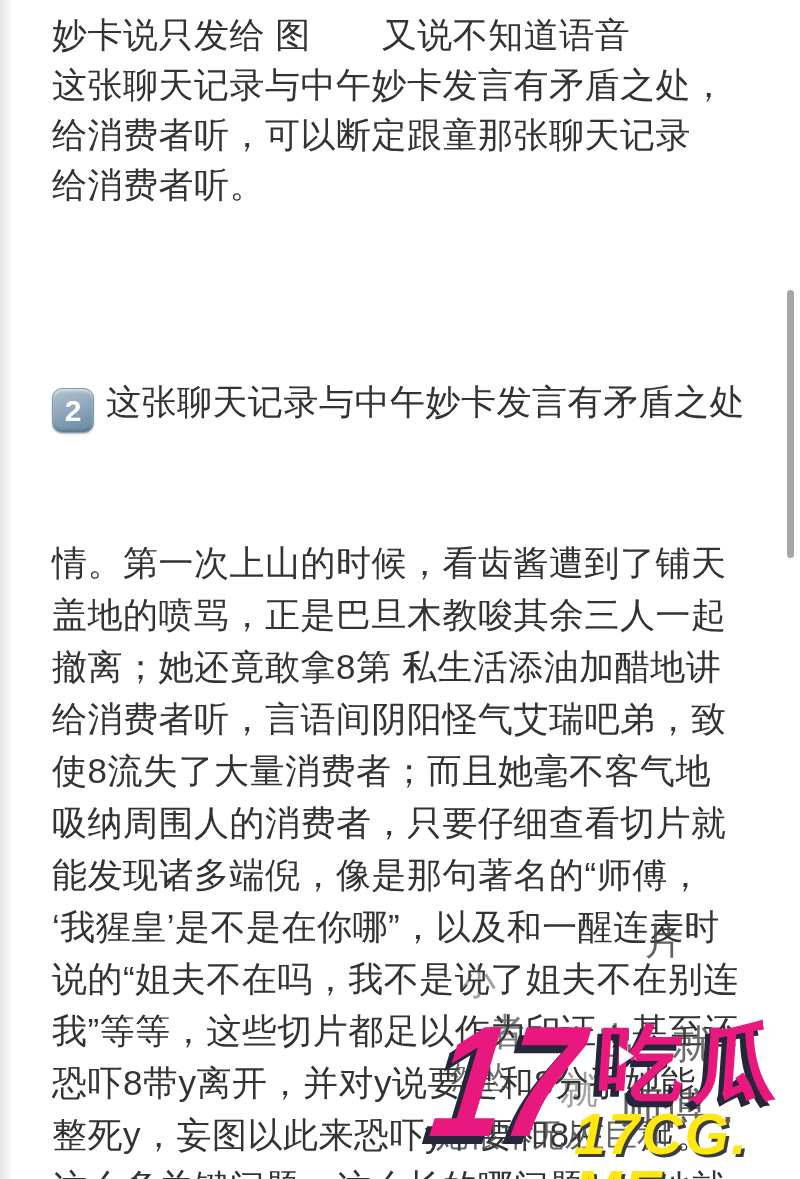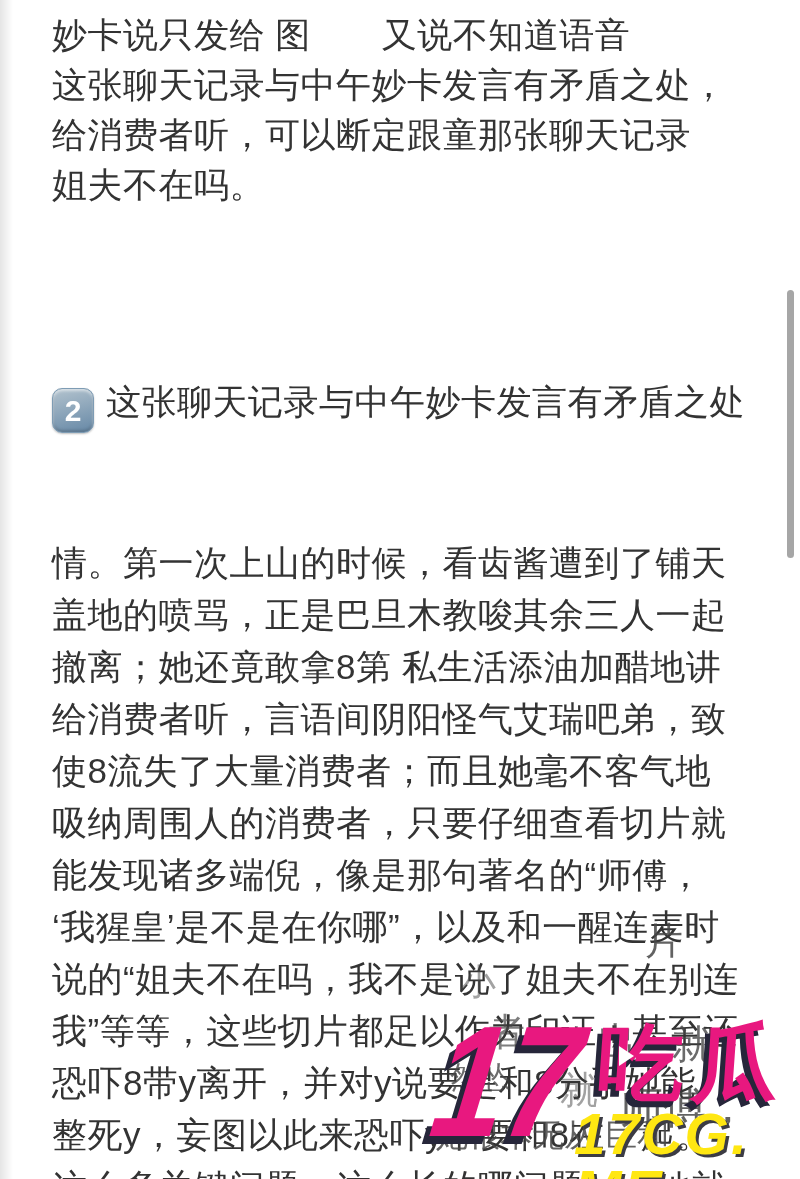--- a/index.html
+++ b/index.html
@@ -51,21 +51,21 @@
     text-shadow:3px 3px 0 #3c3c44;
   }
 </style>
 </head>
 <body>
 
 <div class="screen">
 
   <div class="left-shade"></div>
 
-  <div class="para para1"><div class="tline">妙卡说只发给 图　　又说不知道语音</div><div class="tline">这张聊天记录与中午妙卡发言有矛盾之处，</div><div class="tline">给消费者听，可以断定跟童那张聊天记录</div><div class="tline">姐夫不在吗。</div></div>
+  <div class="para para1"><div class="tline">妙卡说只发给 图　　又说不知道语音</div><div class="tline">这张聊天记录与中午妙卡发言有矛盾之处，</div><div class="tline">给消费者听，可以断定跟童那张聊天记录</div><div class="tline">给消费者听。</div></div>
 
   <div class="para para2">
     <div class="tline"><span class="keycap"><span class="keycap-num">2</span></span><span>这张聊天记录与中午妙卡发言有矛盾之处</span></div>
     <div><div class="tline">情。第一次上山的时候，看齿酱遭到了铺天</div><div class="tline">盖地的喷骂，正是巴旦木教唆其余三人一起</div><div class="tline">撤离；她还竟敢拿8第 私生活添油加醋地讲</div><div class="tline">给消费者听，言语间阴阳怪气艾瑞吧弟，致</div><div class="tline">使8流失了大量消费者；而且她毫不客气地</div><div class="tline">吸纳周围人的消费者，只要仔细查看切片就</div><div class="tline">能发现诸多端倪，像是那句著名的“师傅，</div><div class="tline">‘我猩皇’是不是在你哪”，以及和一醒连麦时</div><div class="tline">说的“姐夫不在吗，我不是说了姐夫不在别连</div><div class="tline">我”等等，这些切片都足以作为印证；甚至还</div><div class="tline">恐吓8带y离开，并对y说要是和8分手她能</div><div class="tline">整死y，妄图以此来恐吓y不要和8在　起。</div><div class="tline">这么多关键问题，这么长的哪问题，，她就。</div></div>
   </div>
 
   <div id="ghostlayer">
       <div class="ghost" style="left: 645px; top: 921px; font-size: 38px; opacity: 0.85;">片</div>
       <div class="ghost" style="left: 460px; top: 962px; font-size: 36px; opacity: 0.5;">小</div>
       <div class="ghost" style="left: 487px; top: 1012px; font-size: 38px; opacity: 0.7;">者</div>

